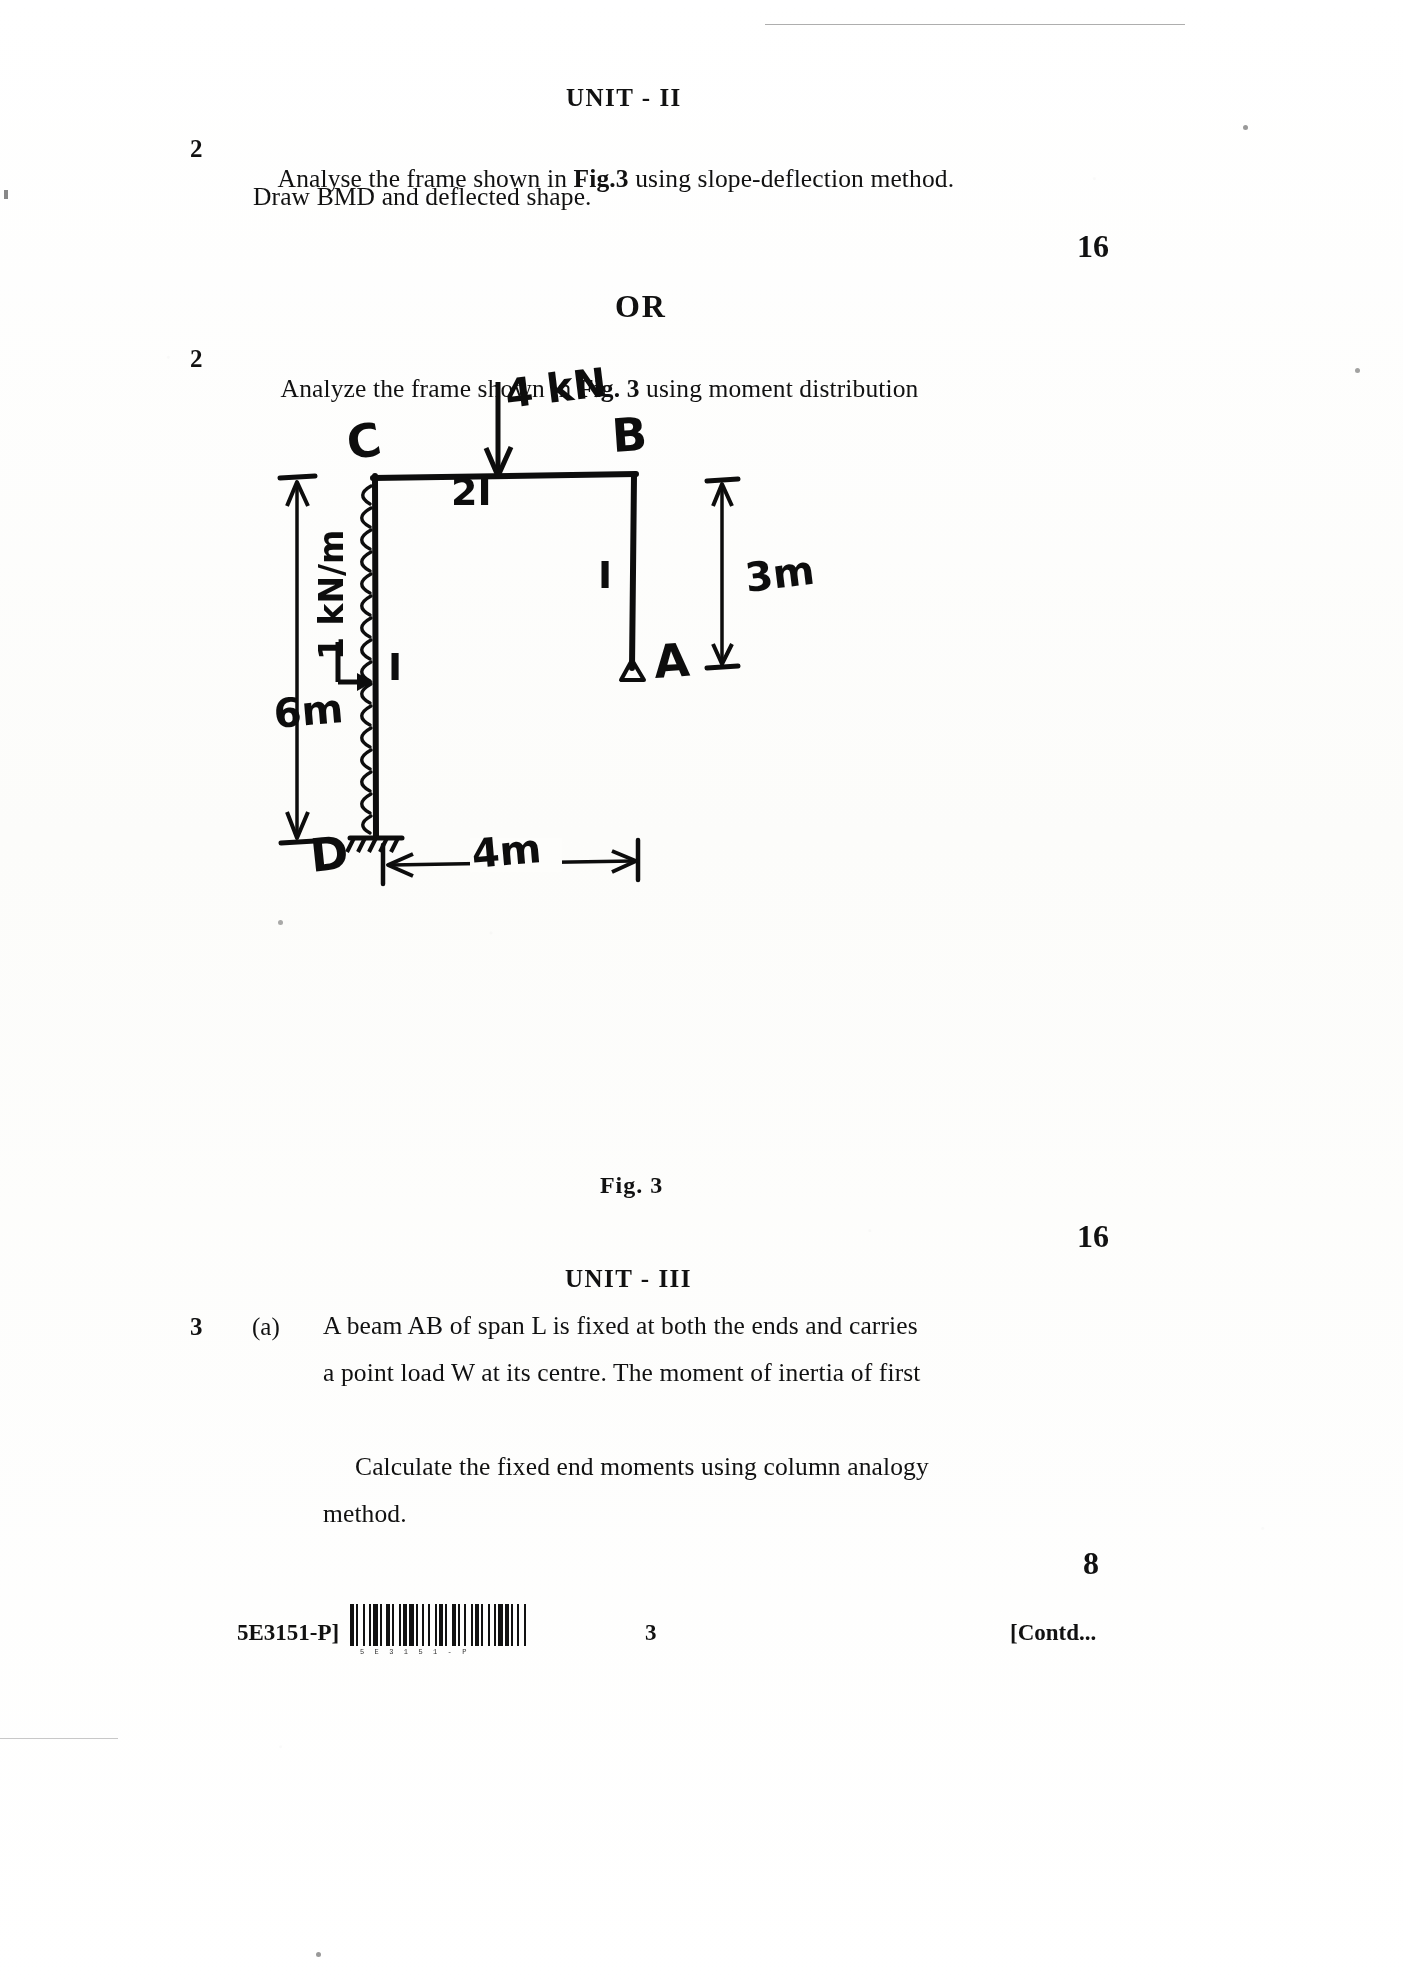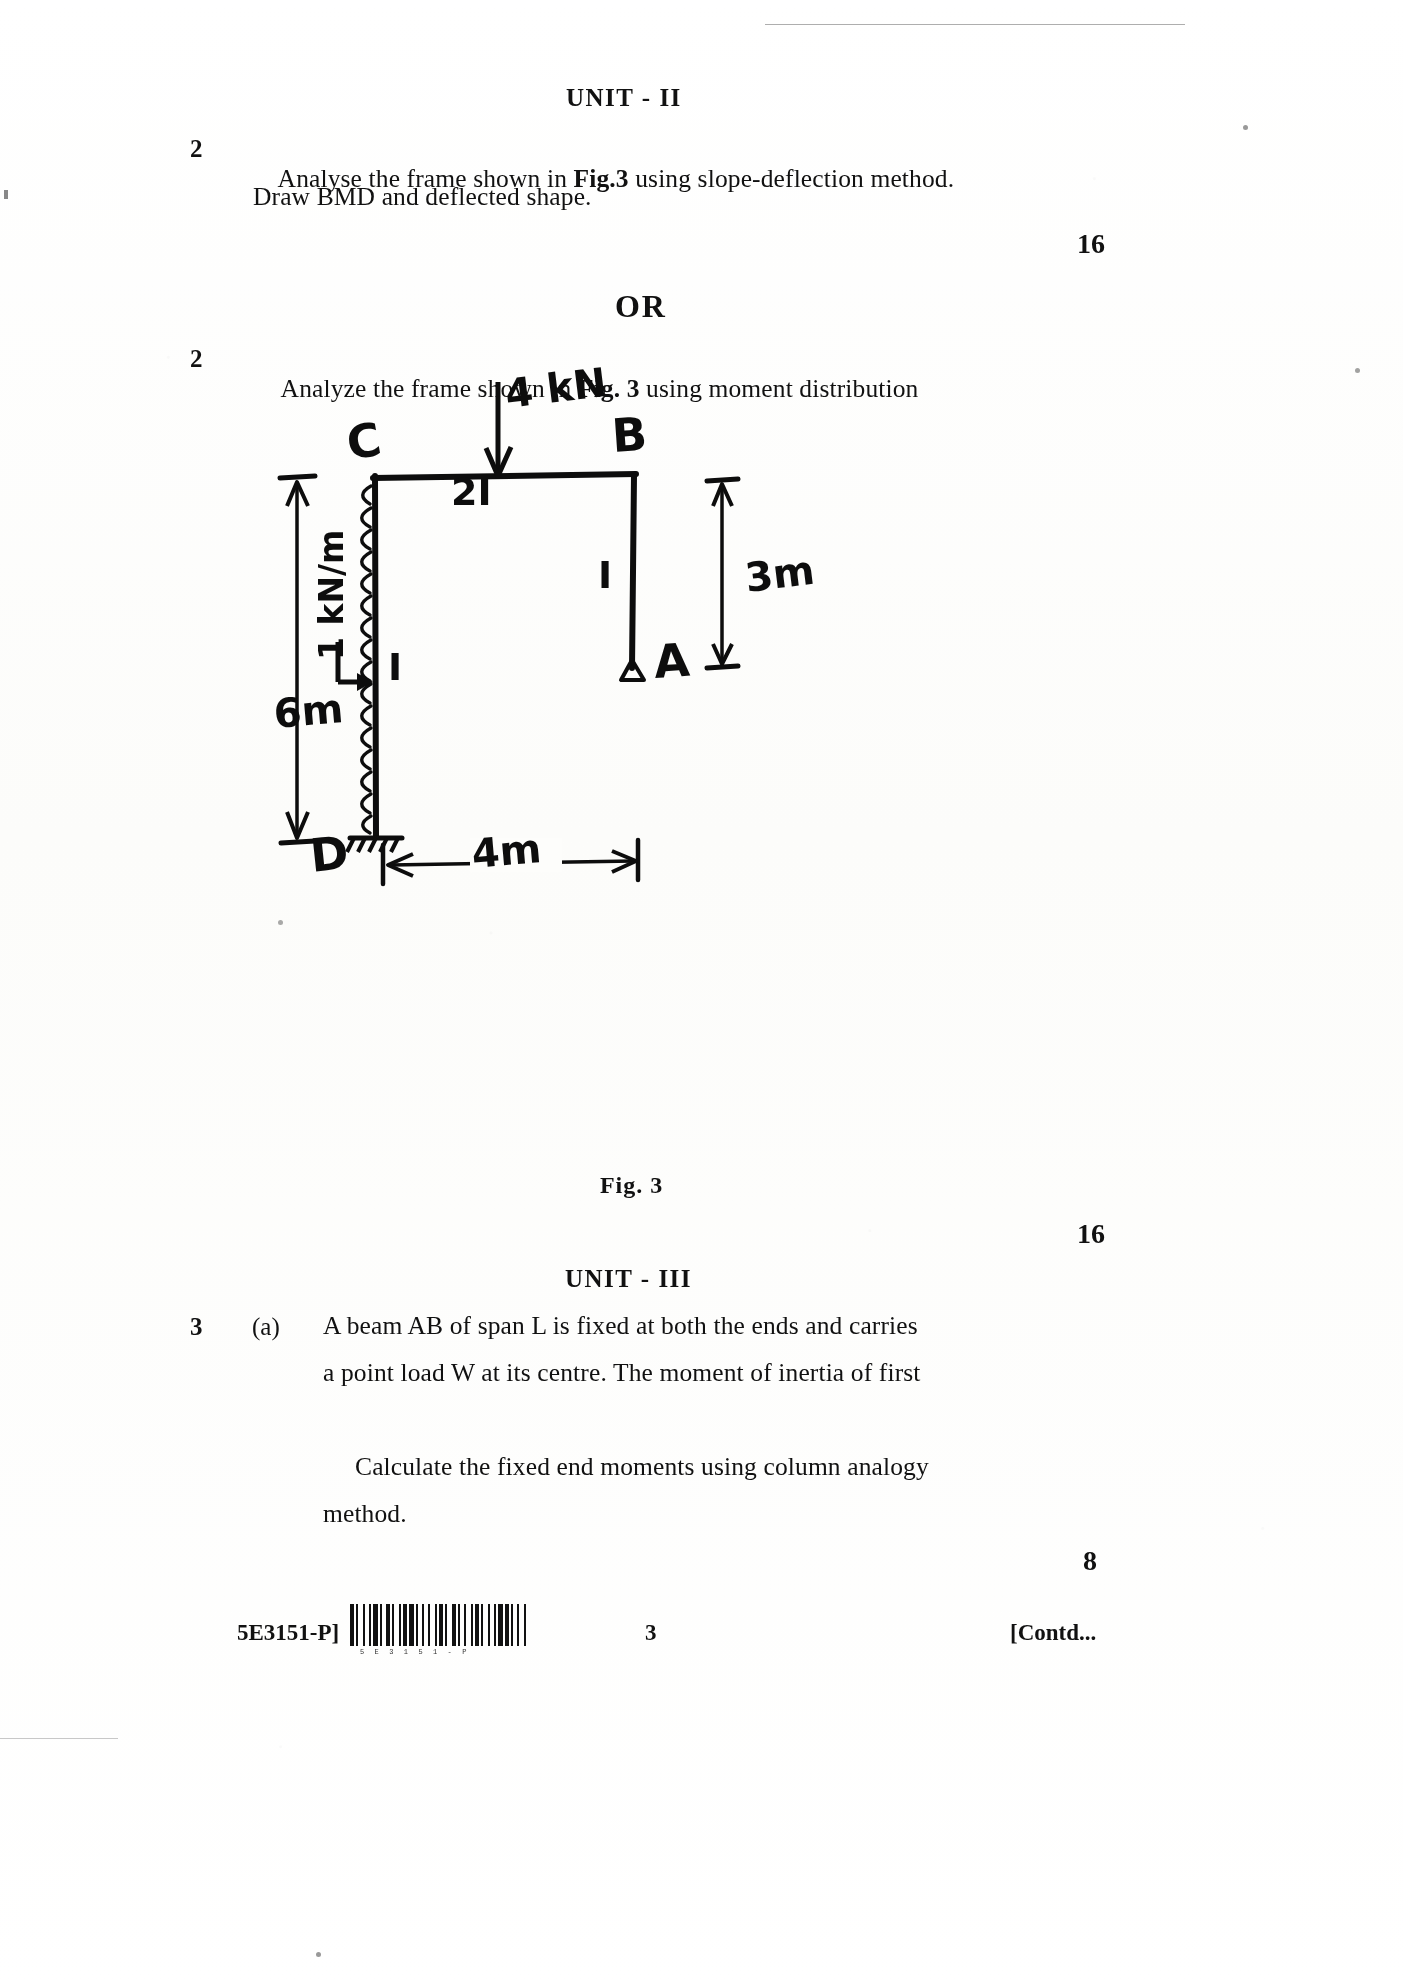--- a/index.html
+++ b/index.html
@@ -48,21 +48,21 @@
   .qnum {
     font-size: 25px;
     font-weight: bold;
   }
   .body-line {
     font-size: 25.5px;
     letter-spacing: .005em;
   }
   .bold { font-weight: bold; }
   .marks {
-    font-size: 28px;
+    font-size: 32px;
     font-weight: bold;
   }
   .or-word {
     font-size: 32px;
     font-weight: bold;
     letter-spacing: .06em;
   }
   .figcap {
     font-size: 24px;
     font-weight: bold;

